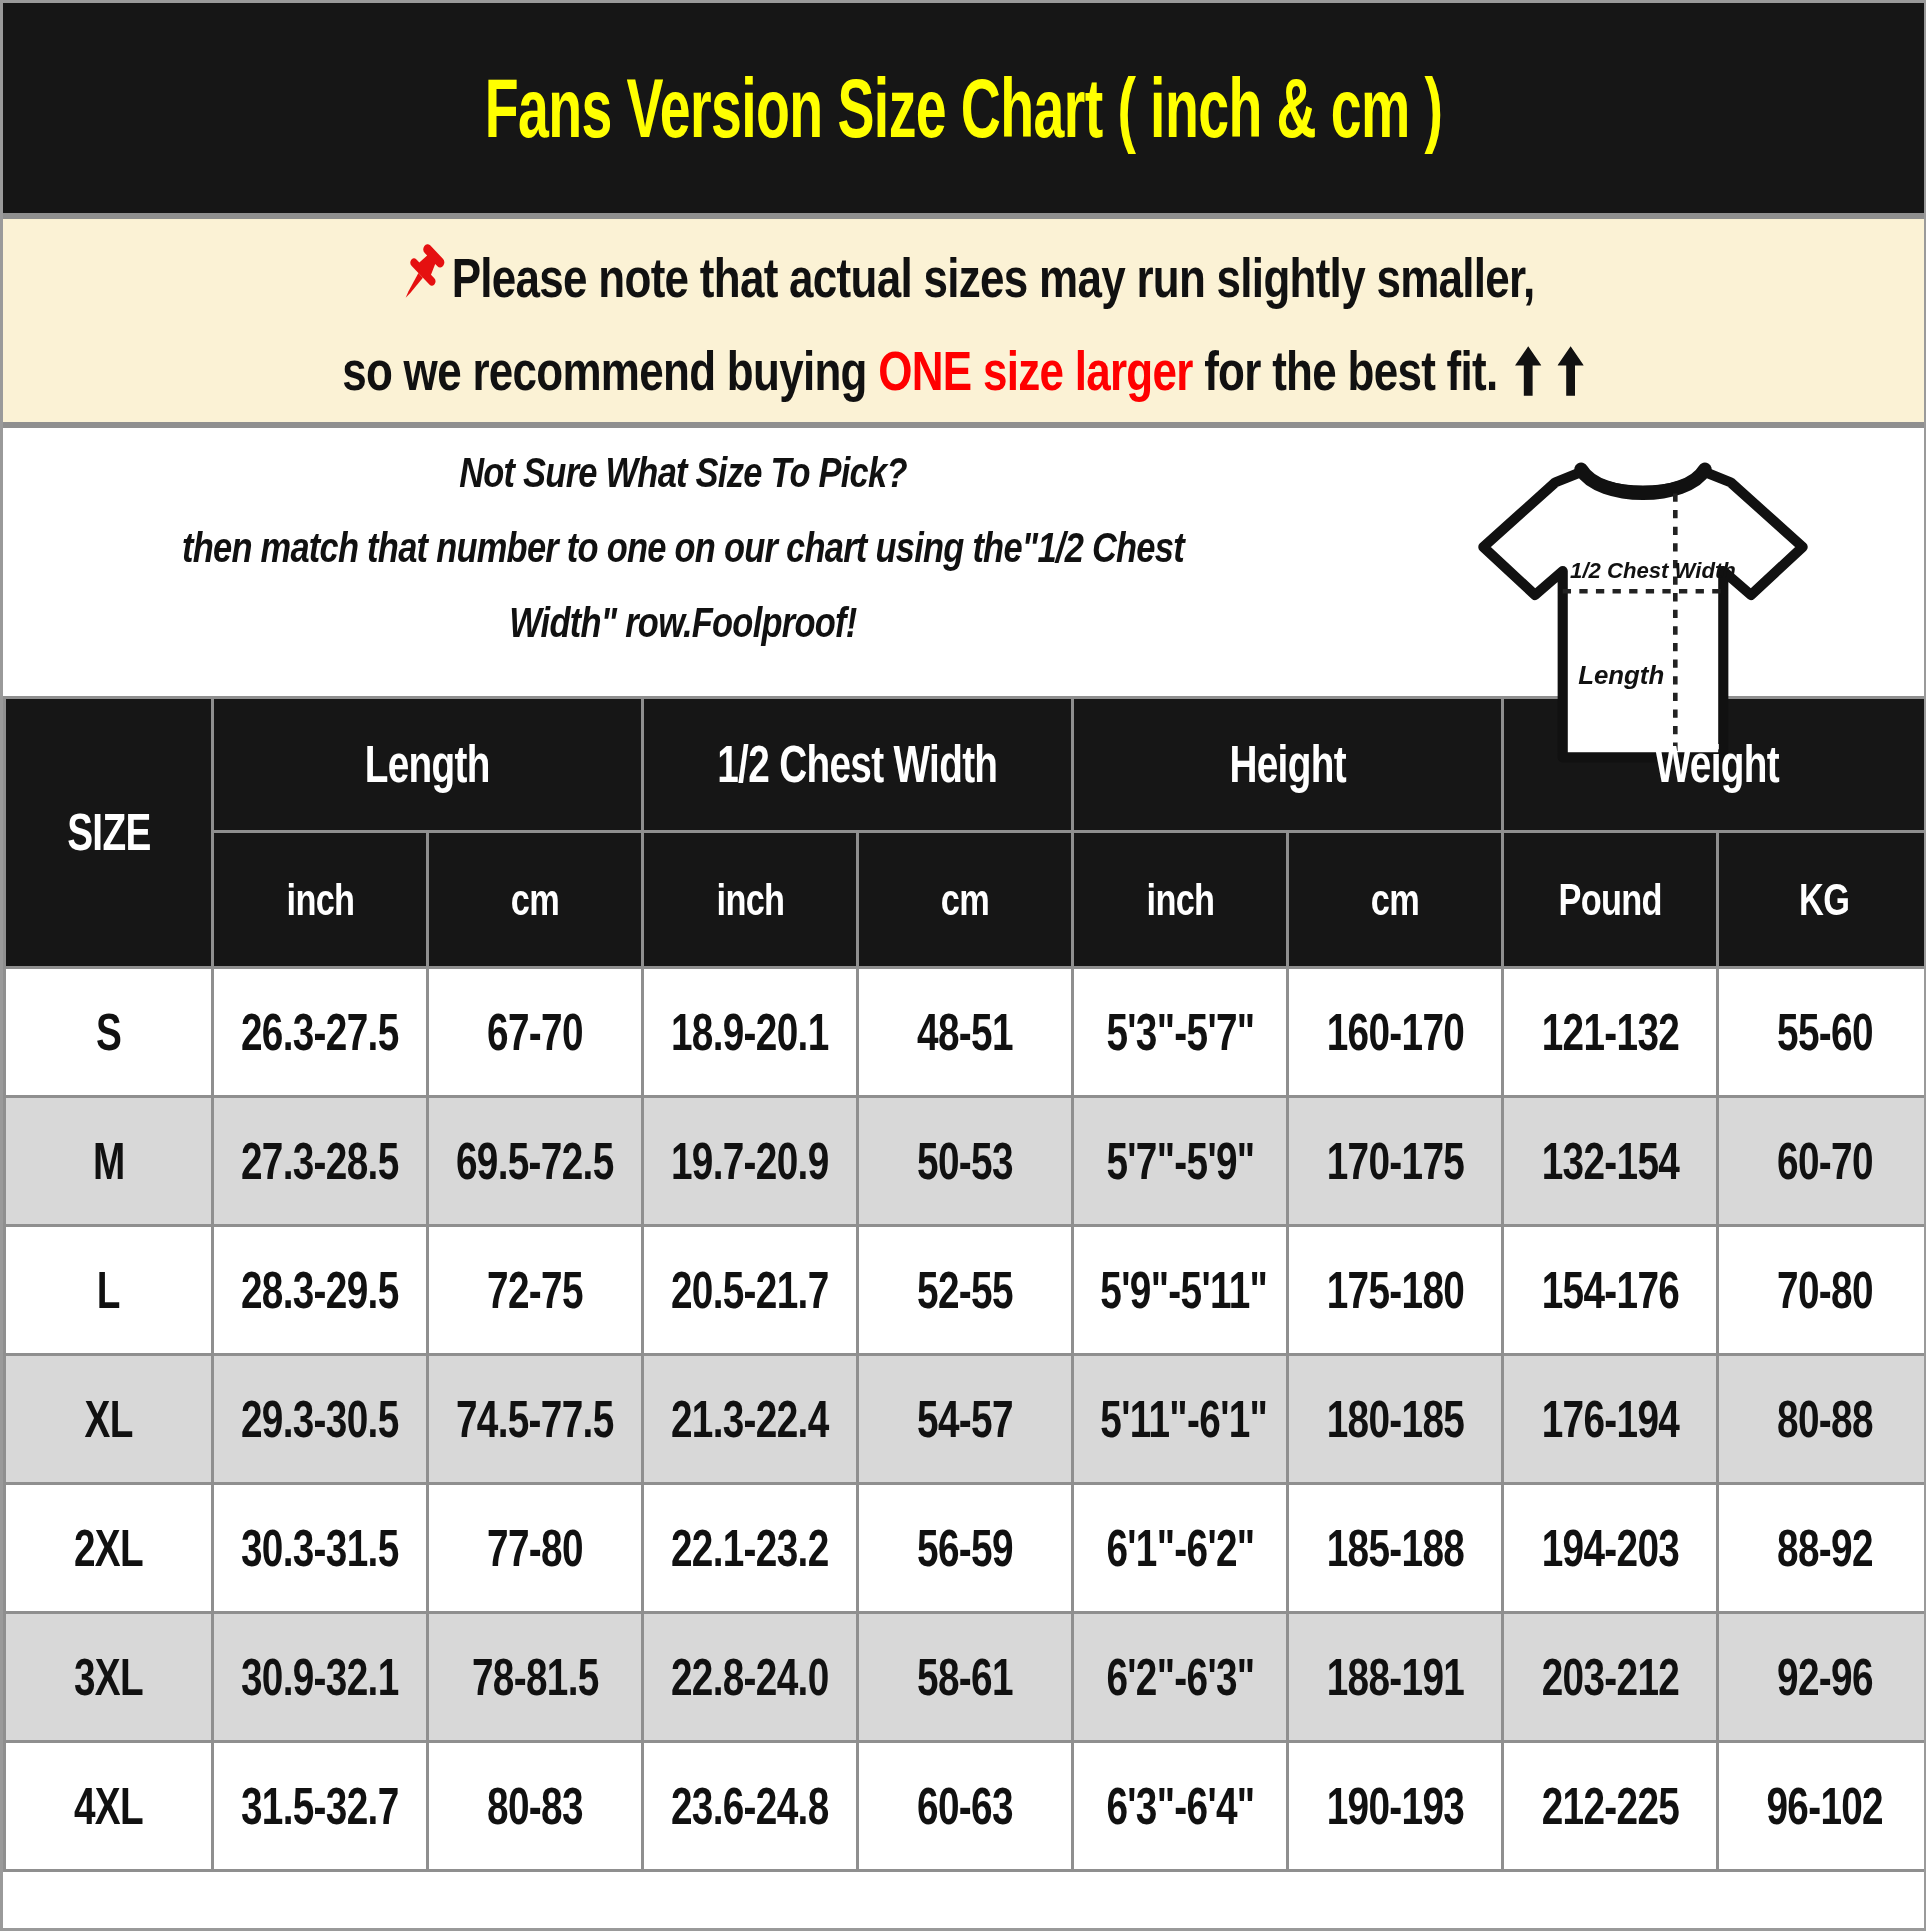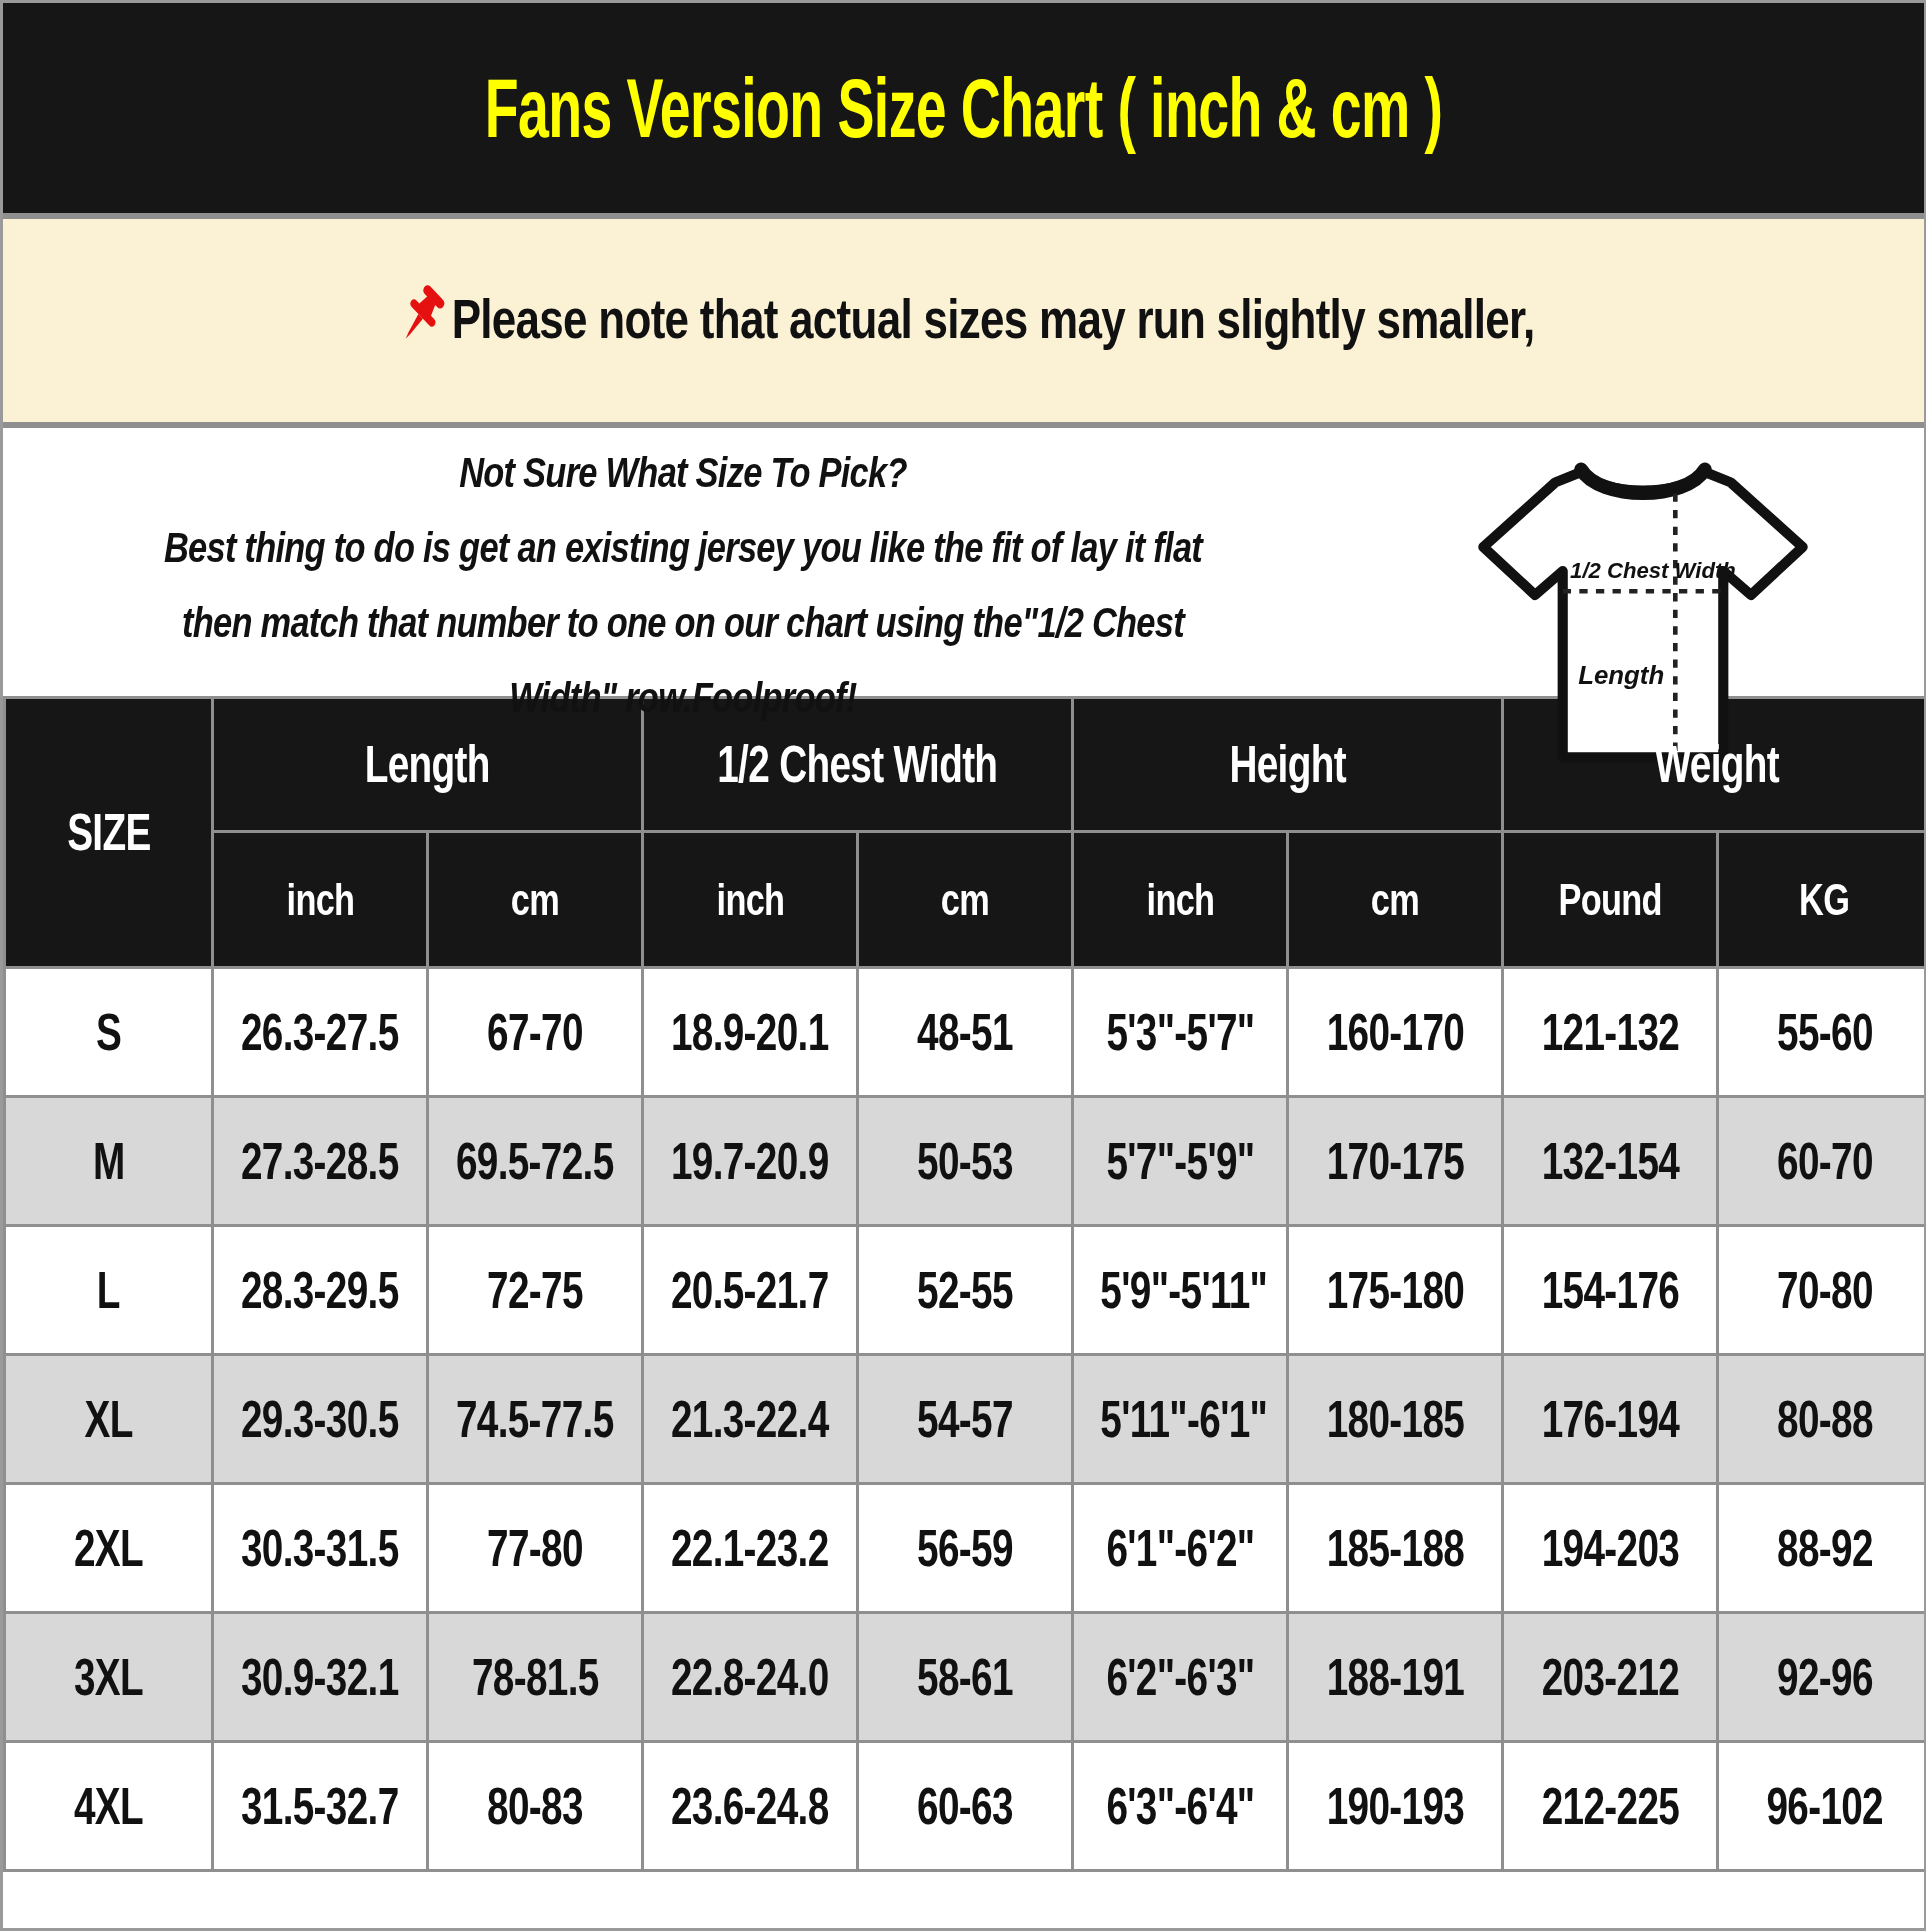--- a/index.html
+++ b/index.html
@@ -124,26 +124,36 @@
       <span class="cnd">
         <svg class="pin-icon" viewBox="0 0 100 100" aria-hidden="true">
           <g transform="rotate(40 50 45)" fill="#e51010">
             <path d="M36 4 h28 a7 7 0 0 1 0 14 h-5 l4 16 h7 a6 6 0 0 1 0 12 h-40 a6 6 0 0 1 0 -12 h7 l4 -16 h-5 a7 7 0 0 1 0 -14 z"></path>
             <path d="M45 46 h10 l-3 30 L50 86 l-2 -10 z"></path>
           </g>
         </svg>
         <span>Please note that actual sizes may run slightly smaller,</span>
       </span>
     </div>
+    <div class="note-line">
+      <span class="cnd">
+        <span>so we recommend buying </span><span class="red">ONE size larger</span><span> for the best fit.</span>
+        <svg class="up-arrow-icon arrow1" viewBox="0 0 36 54" aria-hidden="true">
+          <path fill="#111" d="M18 0 L36 21 L24 21 L24 54 L12 54 L12 21 L0 21 Z"></path>
+        </svg>
+        <svg class="up-arrow-icon arrow2" viewBox="0 0 36 54" aria-hidden="true">
+          <path fill="#111" d="M18 0 L36 21 L24 21 L24 54 L12 54 L12 21 L0 21 Z"></path>
+        </svg>
+      </span>
+    </div>
   </div>
 
   <div class="instructions">
     <div class="instr-text">
       <div class="iline"><span class="icnd">Not Sure What Size To Pick?</span></div>
-      <div class="iline"><span class="icnd">Best thing to do is get an existing jersey you like the fit of lay it flat</span></div>
       <div class="iline"><span class="icnd">then match that number to one on our chart using the"1/2 Chest</span></div>
       <div class="iline"><span class="icnd">Width" row.Foolproof!</span></div>
     </div>
     <div class="tshirt-box">
       <svg width="386" height="323" viewBox="0 0 410 350" aria-hidden="true">
 
         <path d="M140 22 C158 50 252 50 270 22 L300 34 L378 104 L322 156 L292 130 L292 332 L118 332 L118 130 L88 156 L32 104 L110 34 Z" fill="#ffffff" stroke="#111" stroke-width="11" stroke-linejoin="round"></path>
 
         <path d="M138 20 C158 54 252 54 272 20" fill="none" stroke="#111" stroke-width="15" stroke-linecap="round"></path>
 

